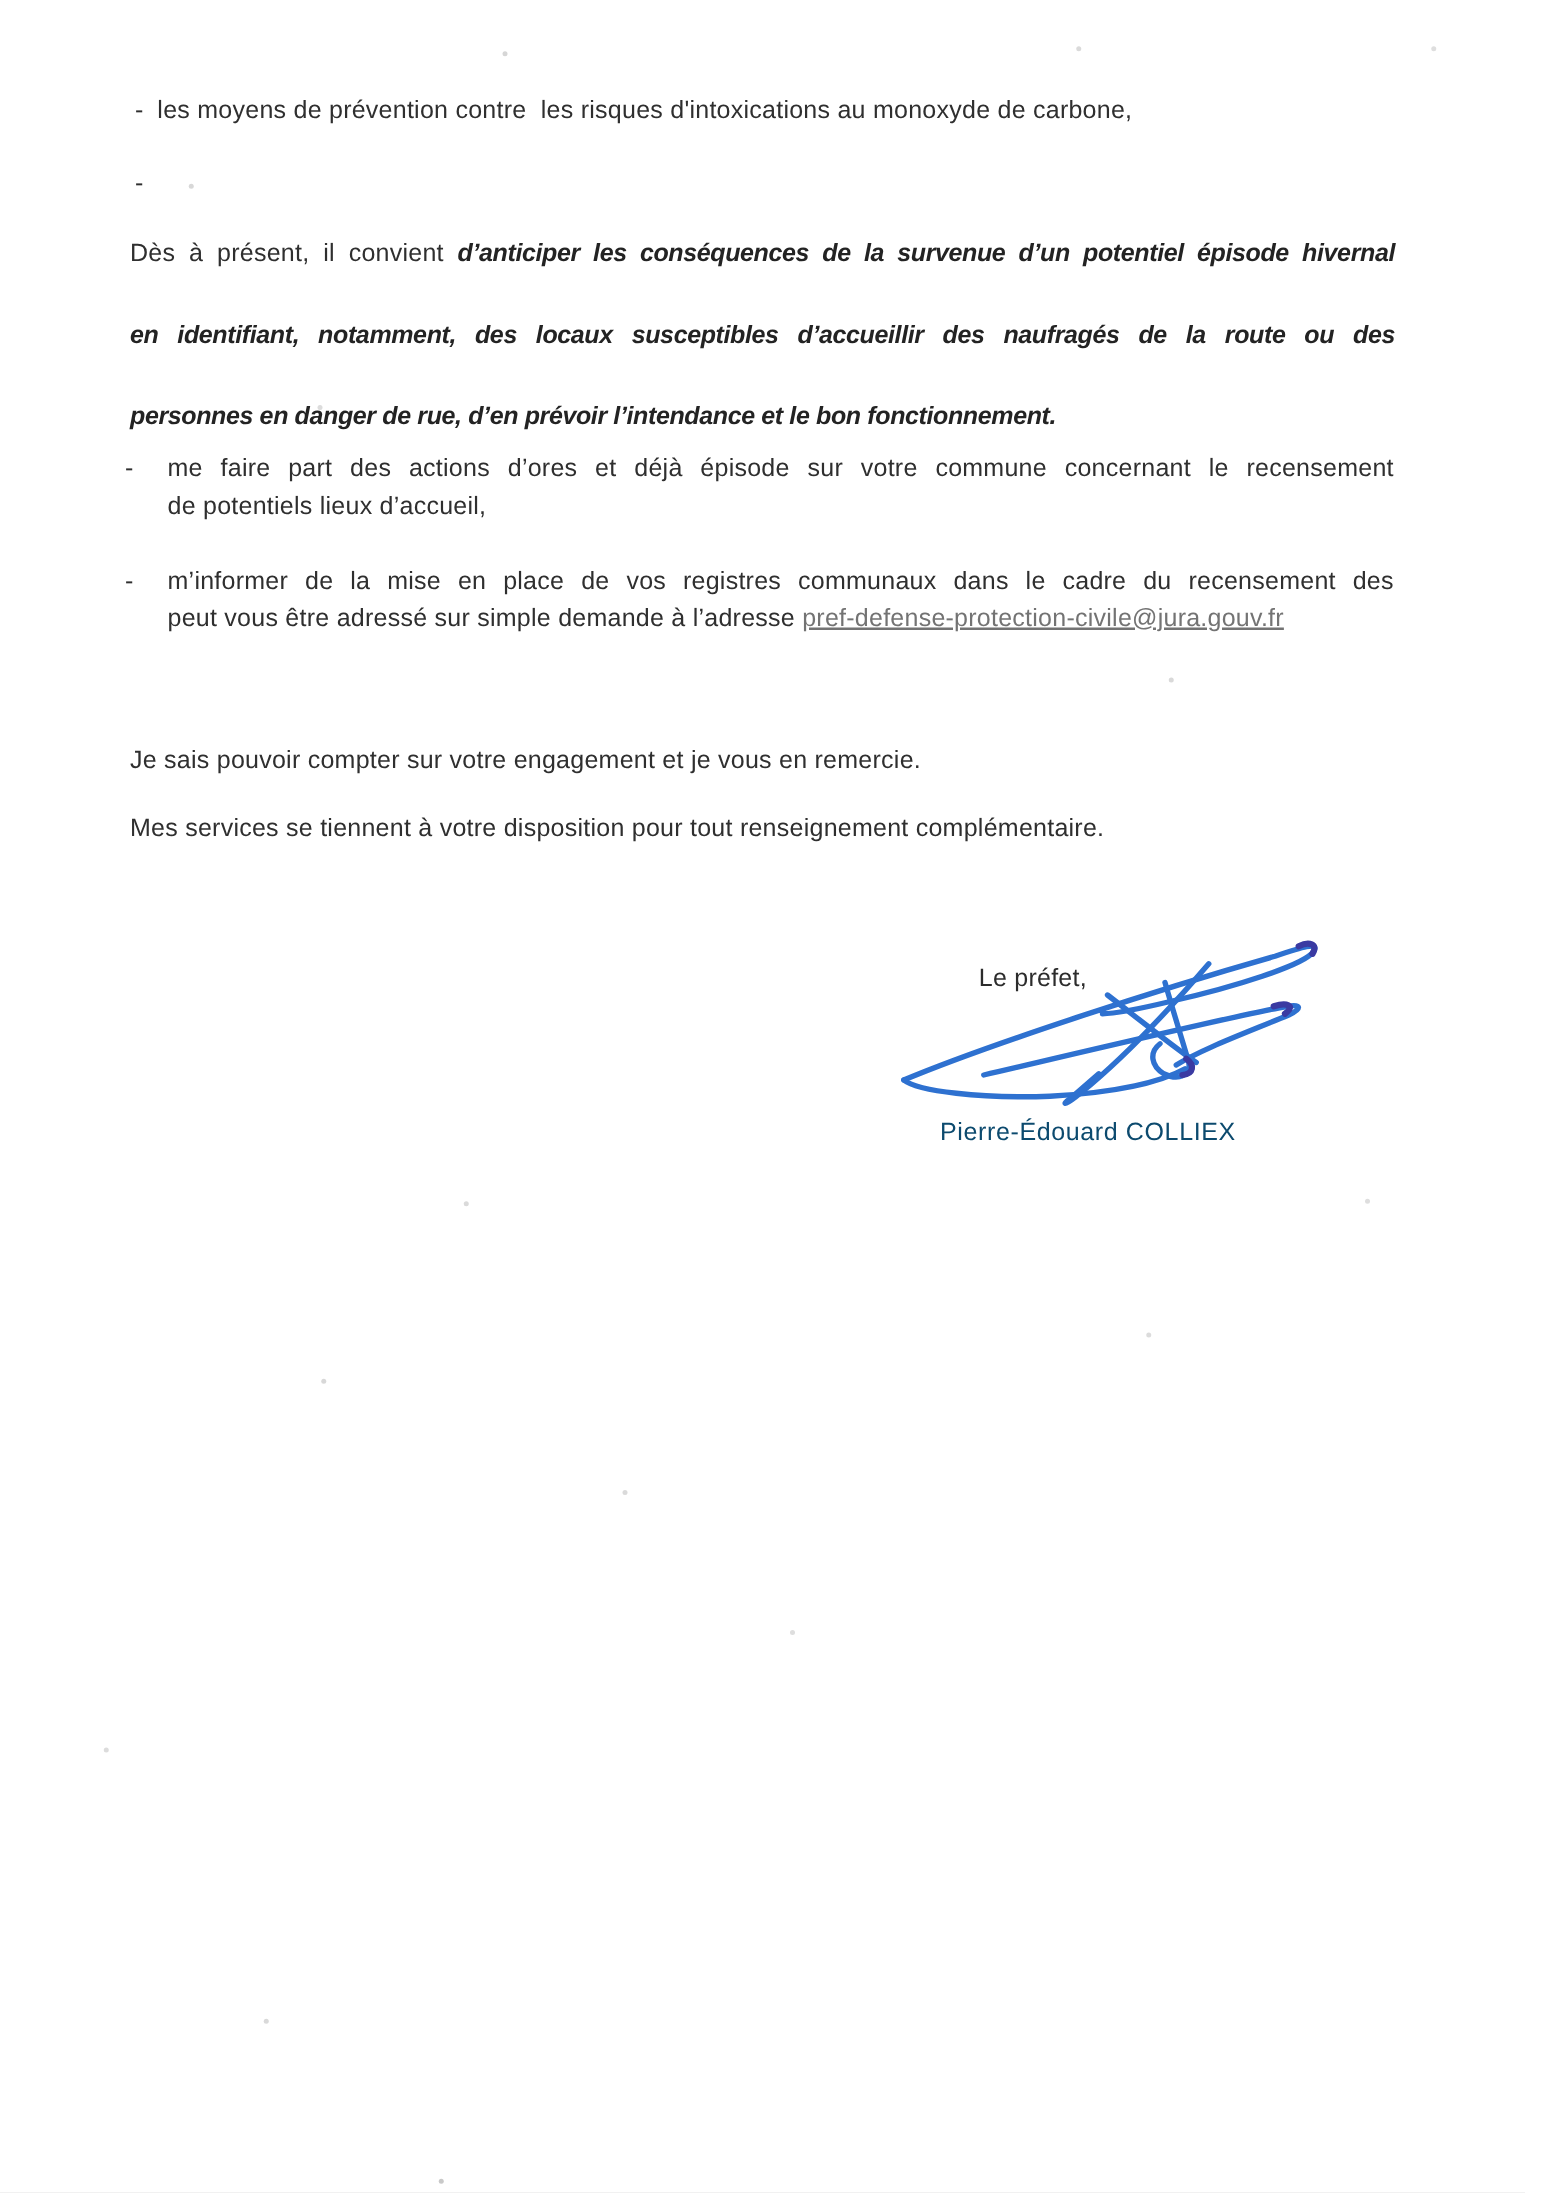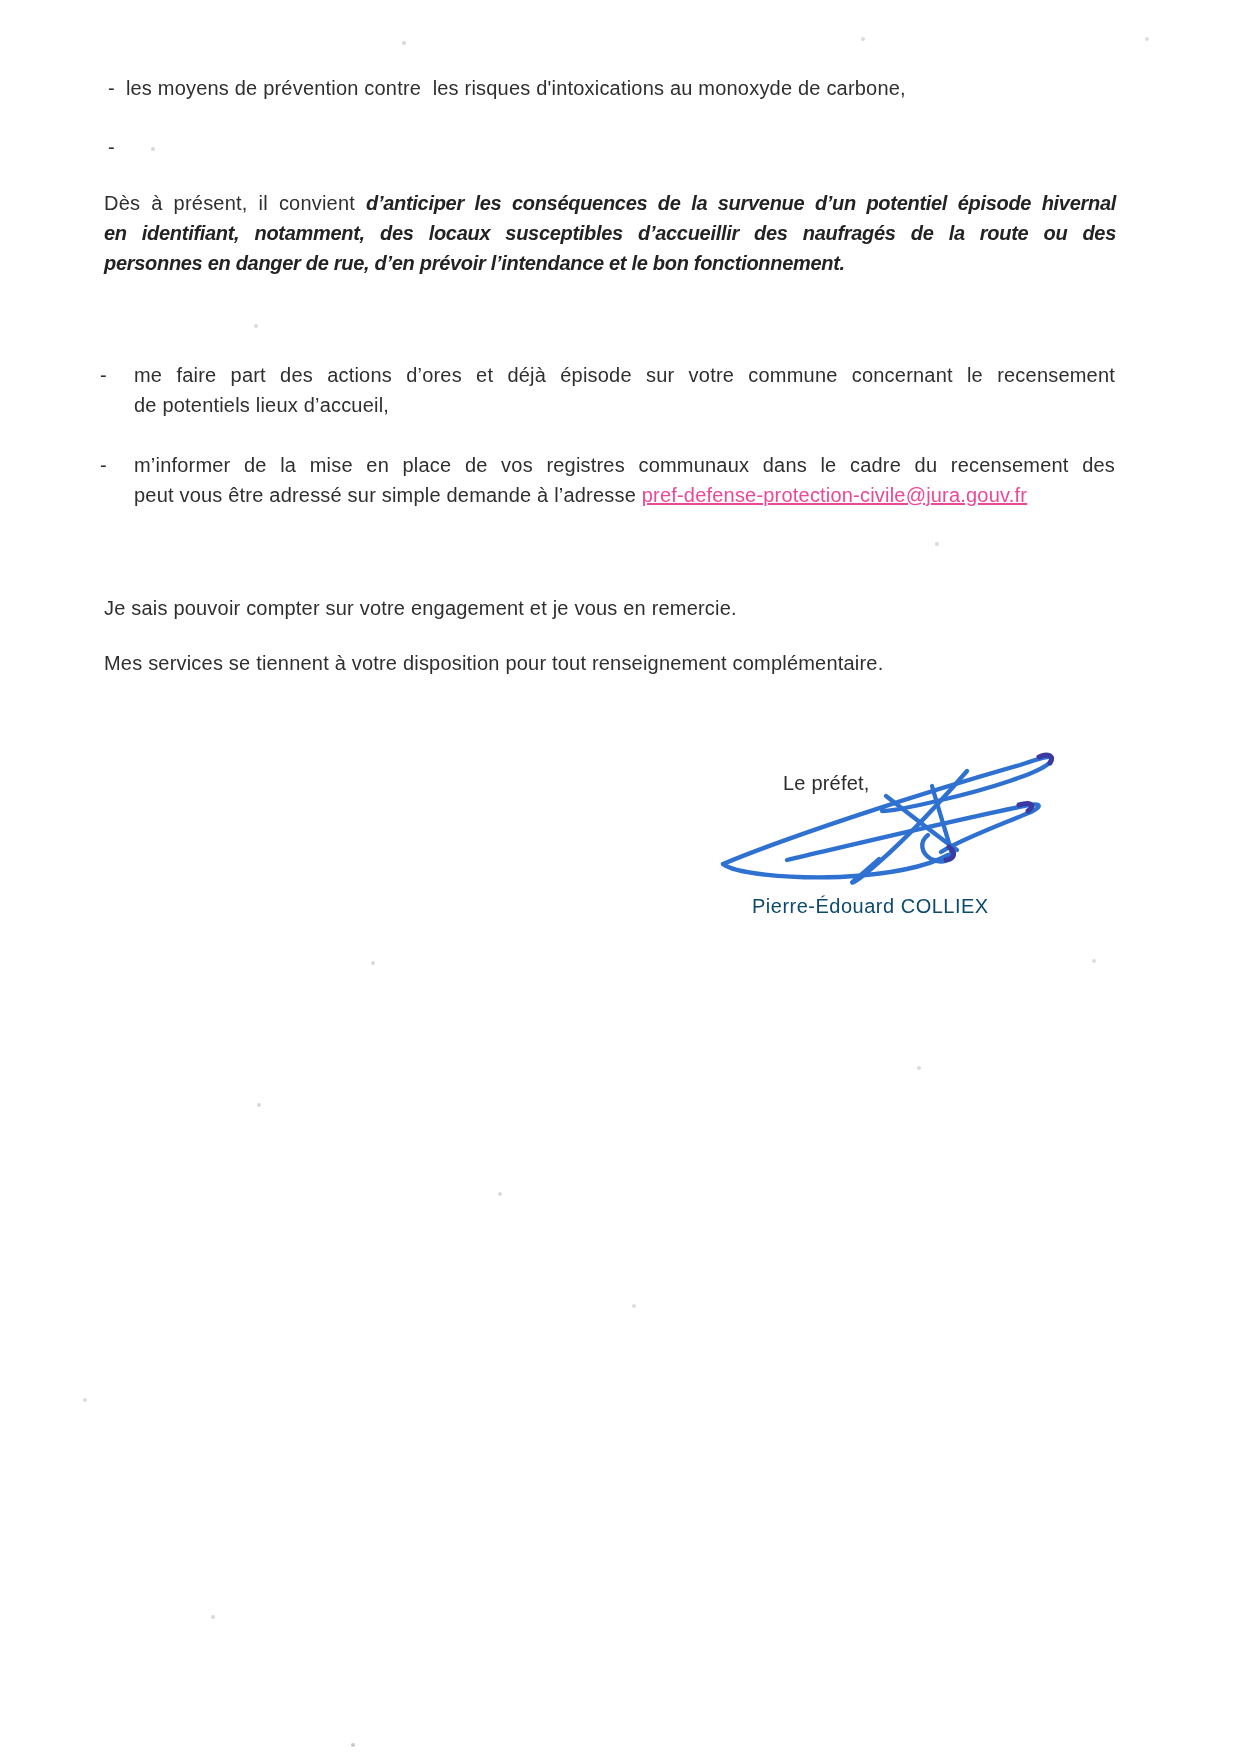--- a/index.html
+++ b/index.html
@@ -4,24 +4,24 @@
 <style>
   html,body{margin:0;padding:0;background:#e8e8e8;}
   .page{
     position:relative;width:1240px;height:1754px;background:#ffffff;
     font-family:"Liberation Sans","DejaVu Sans",sans-serif;
     color:#2f2f2f;font-size:20px;line-height:30px;letter-spacing:0.2px;
     overflow:hidden;margin:0 auto;
   }
   .abs{position:absolute;}
   .just{text-align:justify;text-align-last:justify;}
-  .bi{font-weight:700;font-style:italic;letter-spacing:-0.3px;color:#232323;}
+  .bi{font-weight:700;font-style:italic;letter-spacing:-0.3px;color:#232323;margin-top:35px;}
   .bulletrow{display:flex;}
   .bdash{flex:0 0 auto;margin-right:11px;}
-  .email{color:#ec4899;text-decoration:underline;cursor:pointer;}
+  .email{color:#737373;text-decoration:underline;cursor:pointer;}
   .sig-title{font-size:20px;color:#2c2c2c;}
   .sig-name{font-size:20px;letter-spacing:0.5px;color:#0c4a6e;}
   .specks{position:absolute;left:0;top:0;width:2px;height:2px;border-radius:50%;
     background:transparent;
     box-shadow:403px 42px 0 1px #d6d6d6, 862px 38px 0 1px #dadada,
       152px 148px 0 1px #d8d8d8, 255px 325px 0 1px #dcdcdc,
       1146px 38px 0 1px #dedede, 936px 543px 0 1px #d9d9d9,
       372px 962px 0 1px #dadada, 258px 1104px 0 1px #d8d8d8,
       918px 1067px 0 1px #dcdcdc, 499px 1193px 0 1px #dadada,
       633px 1305px 0 1px #dedede, 84px 1399px 0 1px #dcdcdc,

